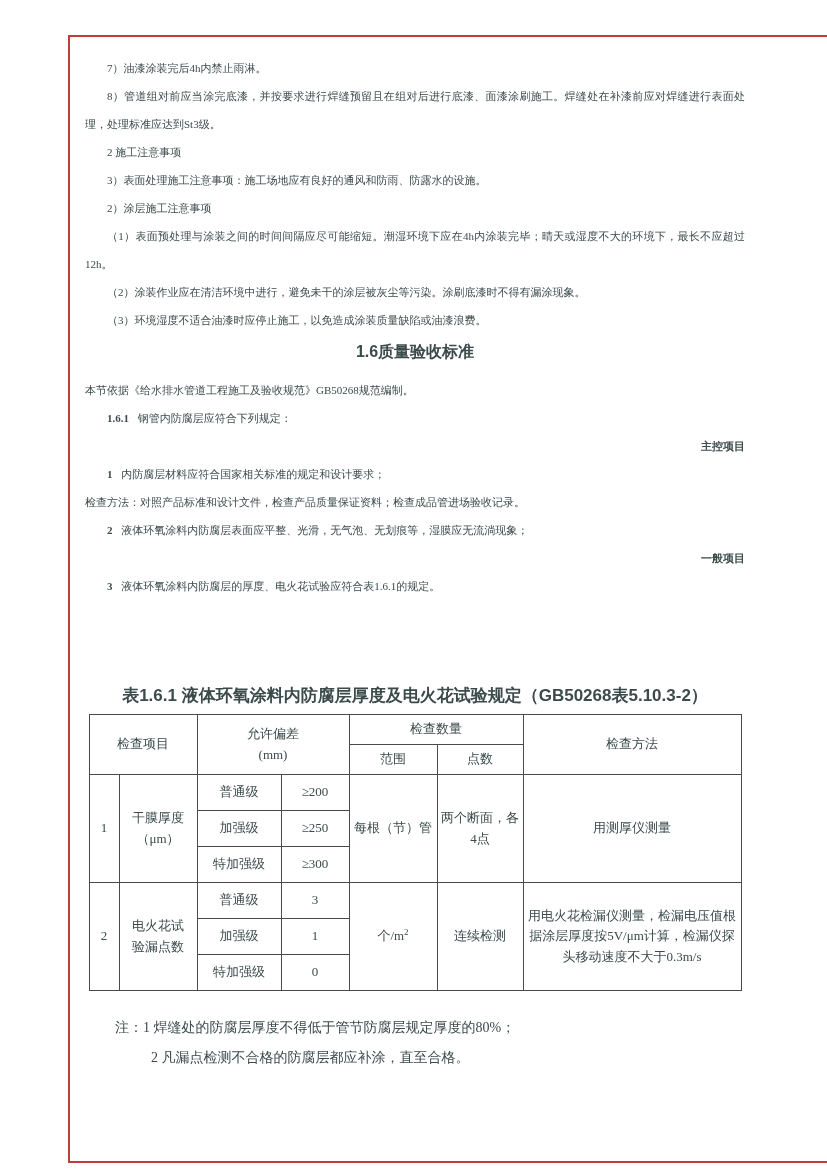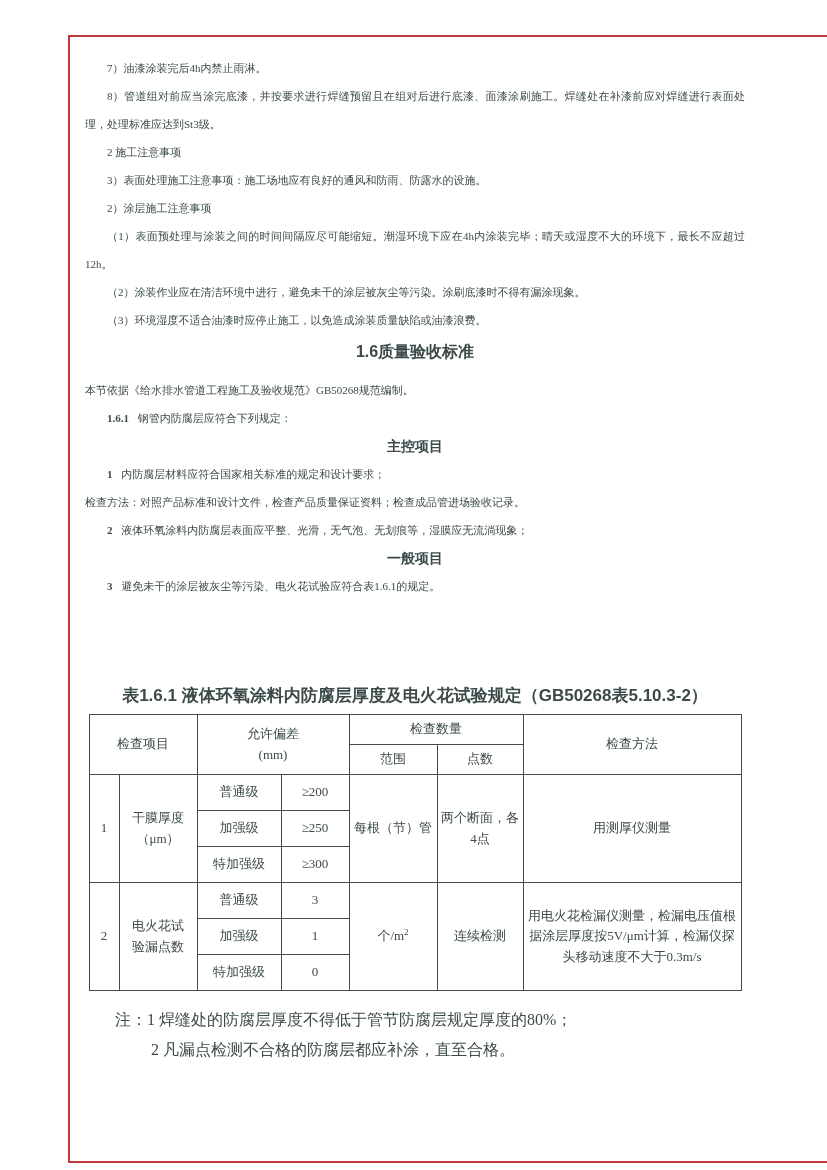--- a/index.html
+++ b/index.html
@@ -35,22 +35,22 @@
   .num { font-weight: bold; margin-right: 0.8em; }
 
   .h-main {
     font-family: "Liberation Sans", "DejaVu Sans", sans-serif;
     font-size: 16px; font-weight: bold;
     text-align: center; line-height: 28px;
     margin-top: 4px; margin-bottom: 10px;
   }
   .h-sub {
     font-family: "Liberation Sans", "DejaVu Sans", sans-serif;
-    font-size: 14px; font-weight: bold;
-    text-align: center; line-height: 28px;
+    font-size: 11px; font-weight: bold;
+    text-align: right; line-height: 28px;
   }
 
   .table-title {
     margin-top: 86px;
     text-align: center;
     font-family: "Liberation Sans", "DejaVu Sans", sans-serif;
     font-weight: bold;
     font-size: 17px;
     line-height: 20px;
   }
@@ -68,21 +68,21 @@
     vertical-align: middle;
     padding: 2px 3px;
     line-height: 1.55;
   }
   table.spec tr.hdr td { height: 30px; }
   table.spec tr.row td { height: 36px; }
   td.nowrap { white-space: nowrap; }
   td.method-long { padding: 2px 6px; }
   sup { font-size: 9px; vertical-align: super; line-height: 0; }
 
-  .notes { margin-top: 14px; font-size: 16px; line-height: 30px; }
+  .notes { margin-top: 22px; font-size: 14px; line-height: 30px; }
   .note-1 { padding-left: 30px; }
   .note-2 { padding-left: 66px; }
 </style>
 </head>
 <body>
 
 <div class="page">
   <div class="frame"></div>
 
   <div class="content">
@@ -109,21 +109,21 @@
       <span class="num">1</span><span>内防腐层材料应符合国家相关标准的规定和设计要求；</span>
     </p>
     <p class="body">检查方法：对照产品标准和设计文件，检查产品质量保证资料；检查成品管进场验收记录。</p>
     <p class="body indent">
       <span class="num">2</span><span>液体环氧涂料内防腐层表面应平整、光滑，无气泡、无划痕等，湿膜应无流淌现象；</span>
     </p>
 
     <div class="h-sub">一般项目</div>
 
     <p class="body indent">
-      <span class="num">3</span><span>避免未干的涂层被灰尘等污染、电火花试验应符合表1.6.1的规定。</span>
+      <span class="num">3</span><span>液体环氧涂料内防腐层的厚度、电火花试验应符合表1.6.1的规定。</span>
     </p>
 
     <div class="table-title">表1.6.1 液体环氧涂料内防腐层厚度及电火花试验规定（GB50268表5.10.3-2）</div>
 
     <table class="spec">
       <colgroup>
         <col style="width:30px">
           <col style="width:78px">
           <col style="width:84px">
           <col style="width:68px">

